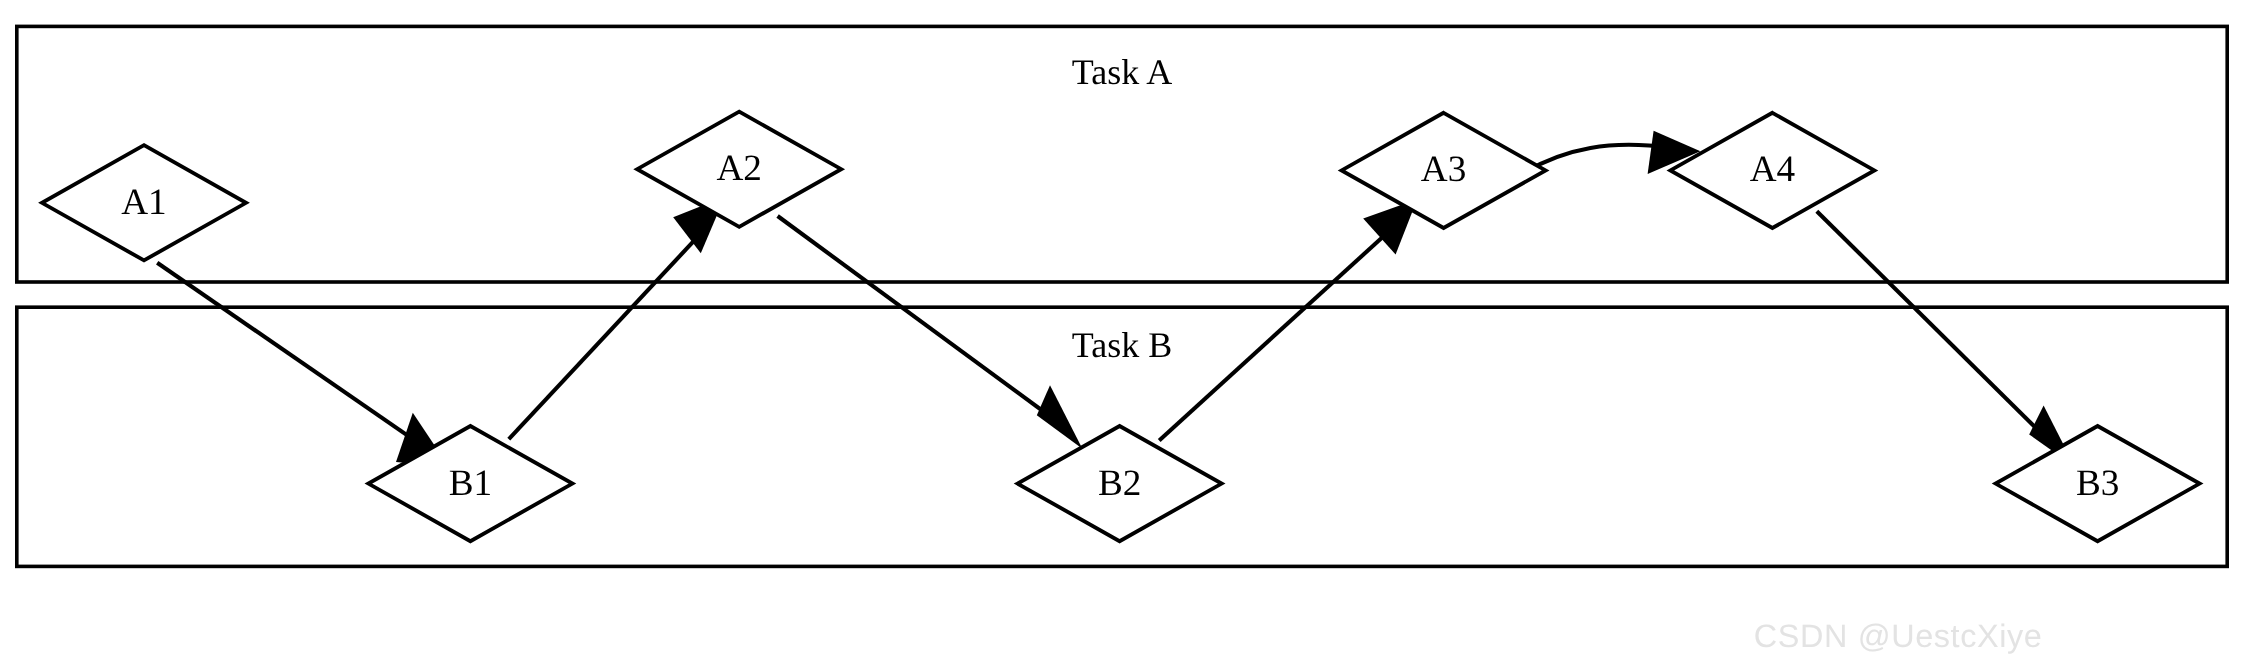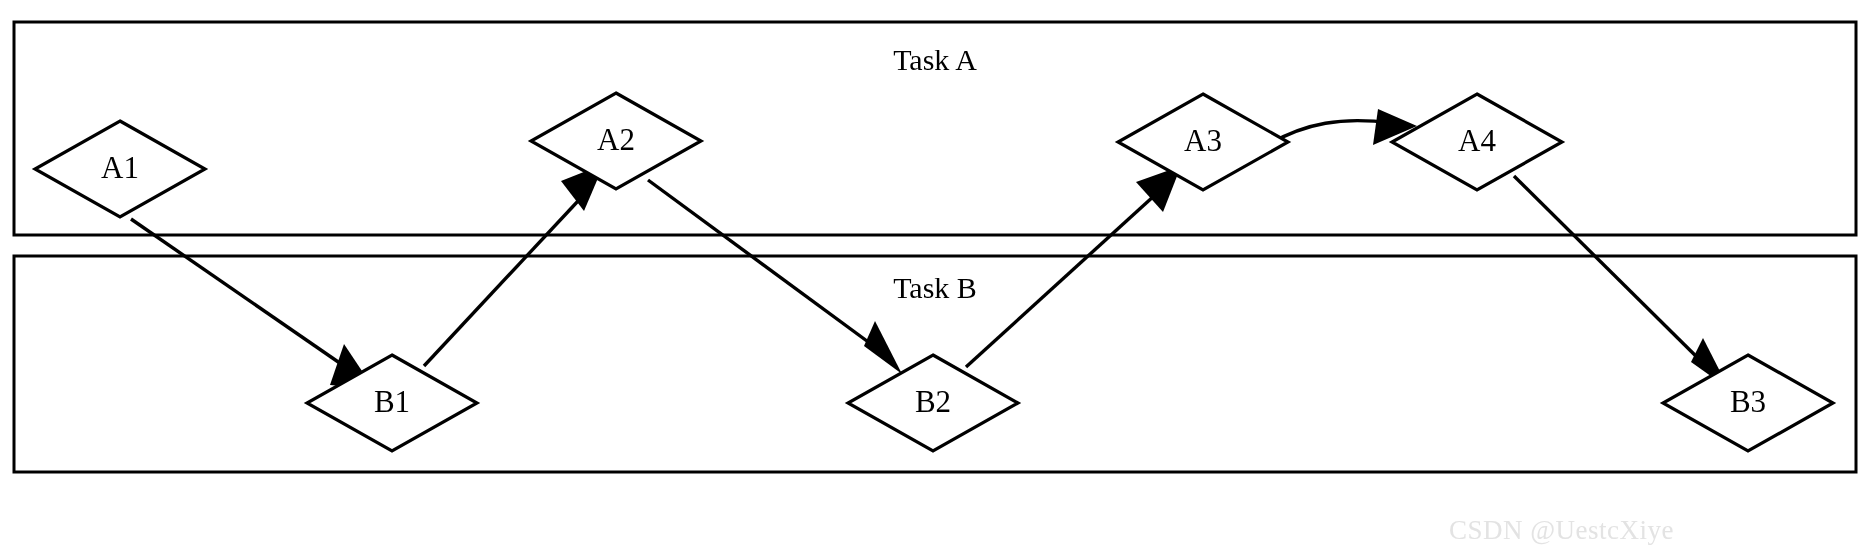--- a/index.html
+++ b/index.html
@@ -11,20 +11,21 @@
   body {
     width: 1869px;
     height: 556px;
     font-family: "Liberation Serif", "DejaVu Serif", serif;
     overflow: hidden;
   }
   #diagram-root {
     position: relative;
     width: 1688px;
     height: 556px;
+    padding-left: 28px;
   }
   svg#diagram-canvas {
     position: absolute;
     left: 0;
     top: 0;
     width: 1869px;
     height: 556px;
     display: block;
   }
   .lane-box {
@@ -59,21 +60,21 @@
     stroke-linecap: butt;
   }
   .edge-head {
     fill: #000000;
     stroke: none;
   }
   .watermark {
     position: absolute;
     right: 14px;
     bottom: 10px;
-    font-family: Liberation Serif, serif;
+    font-family: Liberation Sans, sans-serif;
     font-size: 27px;
     color: #e3e3e3;
     letter-spacing: 0.5px;
     user-select: none;
     white-space: nowrap;
   }
 </style>
 </head>
 <body>
 

